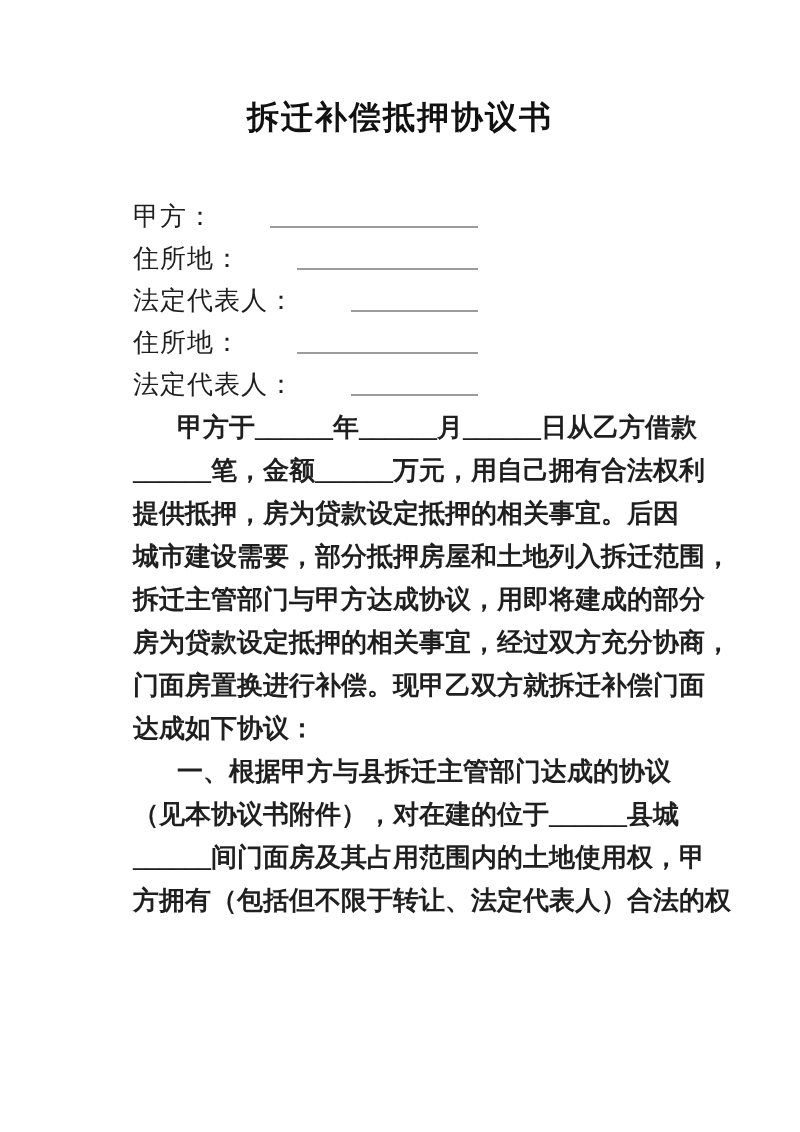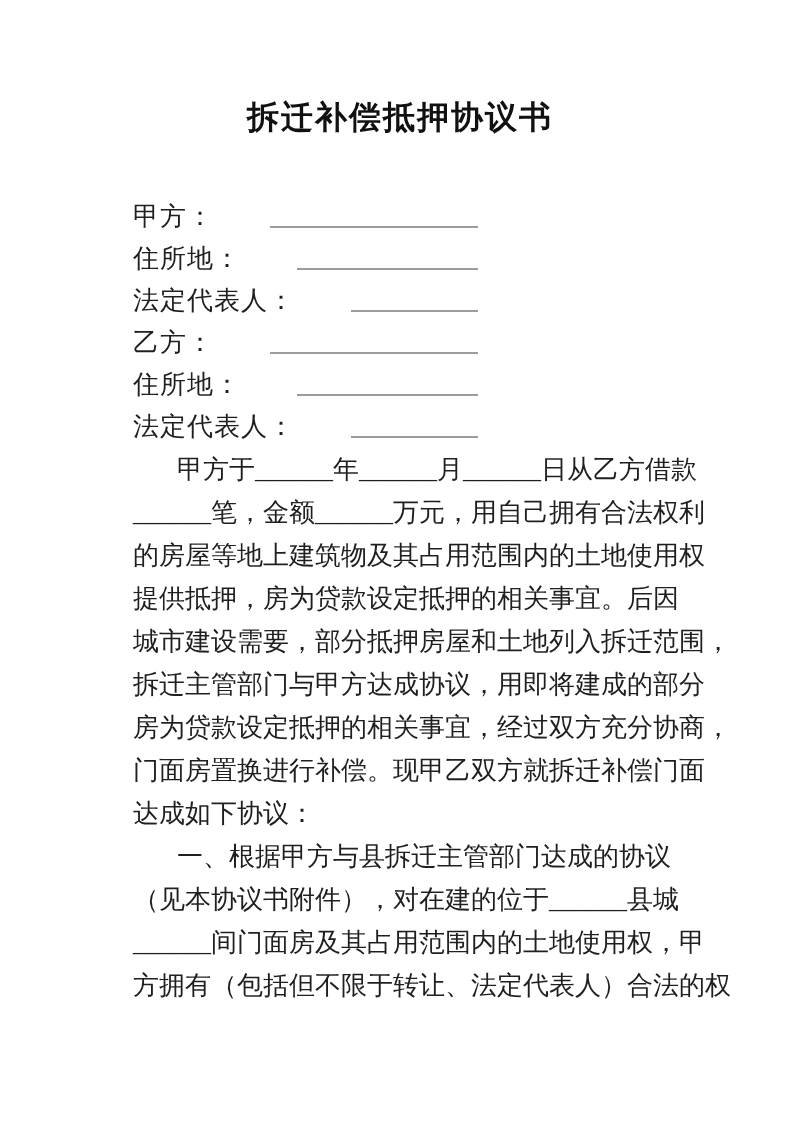--- a/index.html
+++ b/index.html
@@ -46,20 +46,21 @@
   }
   .form-blank {
     flex: 1 1 auto;
     border-bottom: 2px solid var(--underline-color, #9c9c9c);
     margin-left: 10px;
     margin-bottom: 6px;
     min-width: 40px;
   }
   .body-section {
     margin-top: 4px;
+    font-weight: bold;
   }
   .body-line {
     height: 43px;
     line-height: 43px;
     font-size: 26px;
     letter-spacing: 0px;
     white-space: nowrap;
     overflow: visible;
   }
   .body-line.indent {
@@ -80,37 +81,32 @@
         </div>
         <div class="form-row">
           <span class="form-label">住所地：</span>
           <span class="form-blank"></span>
         </div>
         <div class="form-row">
           <span class="form-label">法定代表人：</span>
           <span class="form-blank"></span>
         </div>
         <div class="form-row">
-          <span class="form-label">乙方：</span>
-          <span class="form-blank"></span>
-        </div>
-        <div class="form-row">
           <span class="form-label">住所地：</span>
           <span class="form-blank"></span>
         </div>
         <div class="form-row">
           <span class="form-label">法定代表人：</span>
           <span class="form-blank"></span>
         </div>
       </div>
 
     <div class="body-section" id="body-section">
         <div class="body-line indent">甲方于______年______月______日从乙方借款</div>
         <div class="body-line">______笔，金额______万元，用自己拥有合法权利</div>
-        <div class="body-line">的房屋等地上建筑物及其占用范围内的土地使用权</div>
         <div class="body-line">提供抵押，房为贷款设定抵押的相关事宜。后因</div>
         <div class="body-line">城市建设需要，部分抵押房屋和土地列入拆迁范围，</div>
         <div class="body-line">拆迁主管部门与甲方达成协议，用即将建成的部分</div>
         <div class="body-line">房为贷款设定抵押的相关事宜，经过双方充分协商，</div>
         <div class="body-line">门面房置换进行补偿。现甲乙双方就拆迁补偿门面</div>
         <div class="body-line">达成如下协议：</div>
         <div class="body-line indent">一、根据甲方与县拆迁主管部门达成的协议</div>
         <div class="body-line">（见本协议书附件），对在建的位于______县城</div>
         <div class="body-line">______间门面房及其占用范围内的土地使用权，甲</div>
         <div class="body-line">方拥有（包括但不限于转让、法定代表人）合法的权</div>

